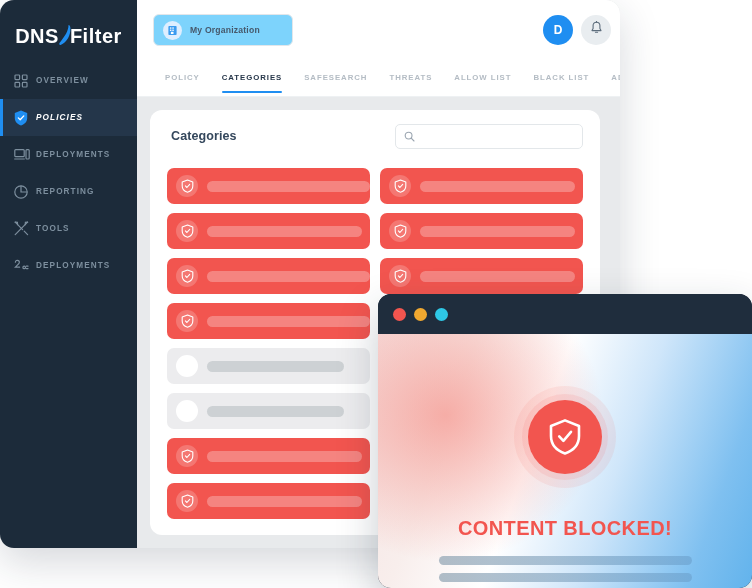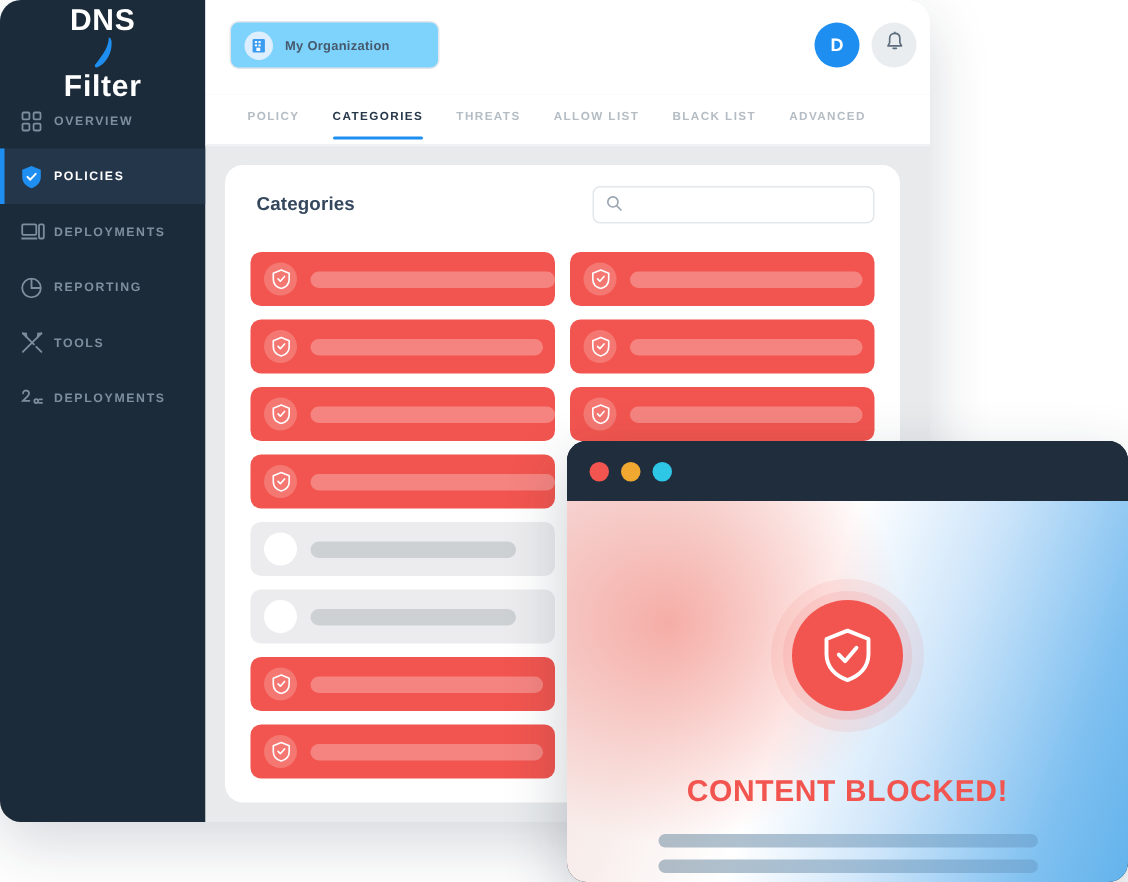--- a/index.html
+++ b/index.html
@@ -40,21 +40,20 @@
     background: #1c2b3a;
   }
   #logo-wrap {
     position: absolute;
     left: 0; top: 18px;
     width: 137px;
     height: 36px;
     display: flex;
     align-items: center;
     justify-content: center;
-    flex-direction: column;
   }
   .logo-text {
     font-size: 20px;
     font-weight: bold;
     letter-spacing: .5px;
     color: #ffffff;
     line-height: 1;
     display: inline-block;
   }
   .logo-swoosh {
@@ -100,21 +99,21 @@
   .nav-item.active {
     background: #24364a;
   }
   .nav-item.active::before {
     content: "";
     position: absolute;
     left: 0; top: 0;
     width: 3px; height: 100%;
     background: #1f8ef1;
   }
-  .nav-item.active .nav-label { color: #ffffff; }
+  .nav-item.active .nav-label { color: #ffffff; font-style: italic; }
 
   
   #main {
     position: absolute;
     left: 137px; top: 0;
     width: 483px;
     height: 548px;
     background: #e8eaec;
   }
   #topbar {
@@ -493,20 +492,21 @@
               <path d="M5.4 11.2 H7.6"></path>
               <path d="M6.5 1.2 V0.4"></path>
             </svg>
           </span>
         </div>
       </div>
 
       <div id="tabbar">
         <div class="tab">POLICY</div>
         <div class="tab active">CATEGORIES</div>
+        <div class="tab">SAFESEARCH</div>
         <div class="tab">THREATS</div>
         <div class="tab">ALLOW LIST</div>
         <div class="tab">BLACK LIST</div>
         <div class="tab">ADVANCED</div>
       </div>
 
       <div id="content-card">
         <div id="card-head">
           <div id="card-title">Categories</div>
           <div id="search-box">

